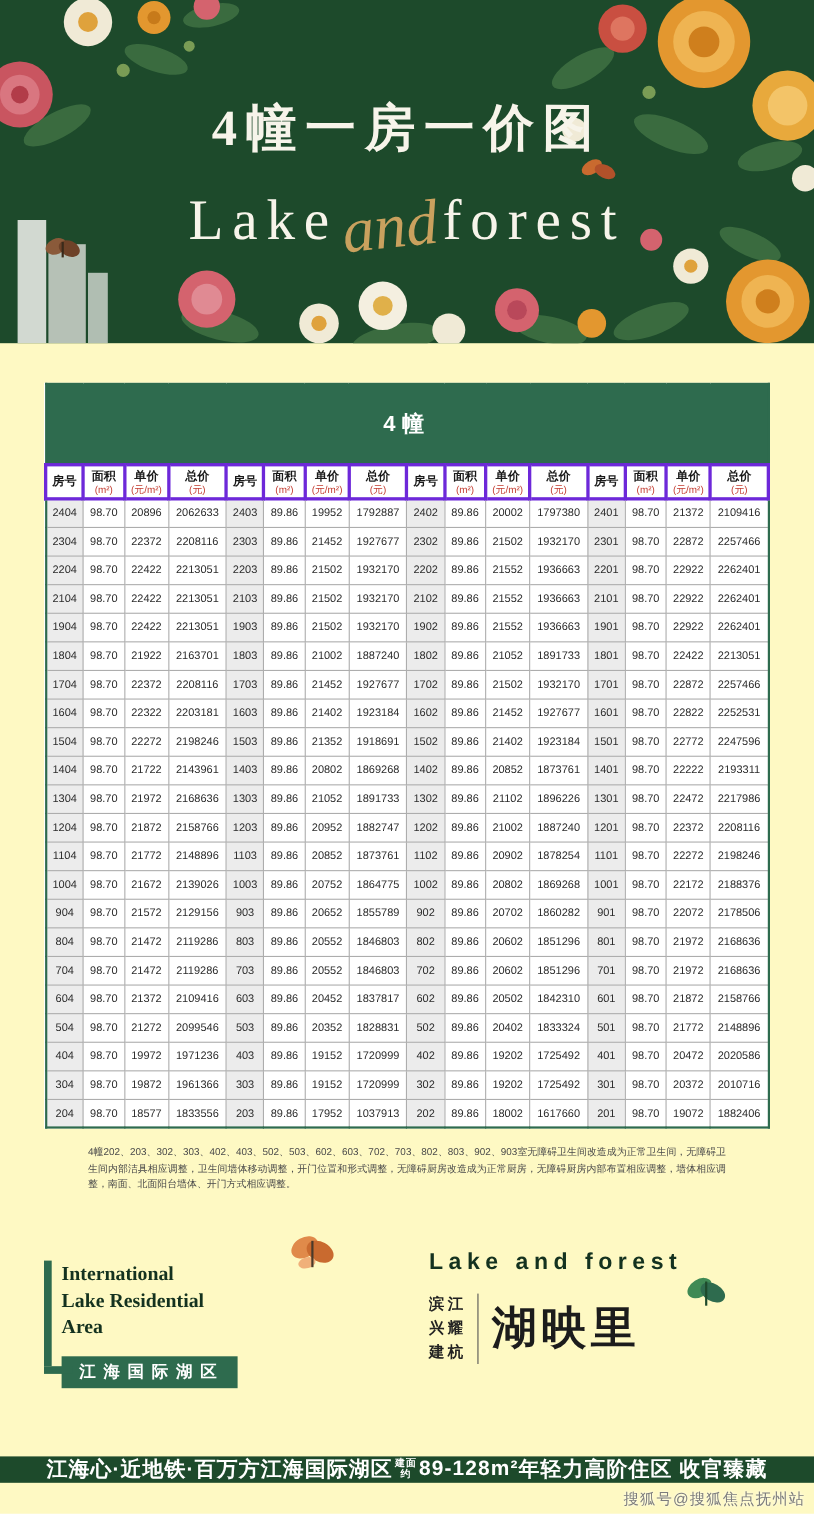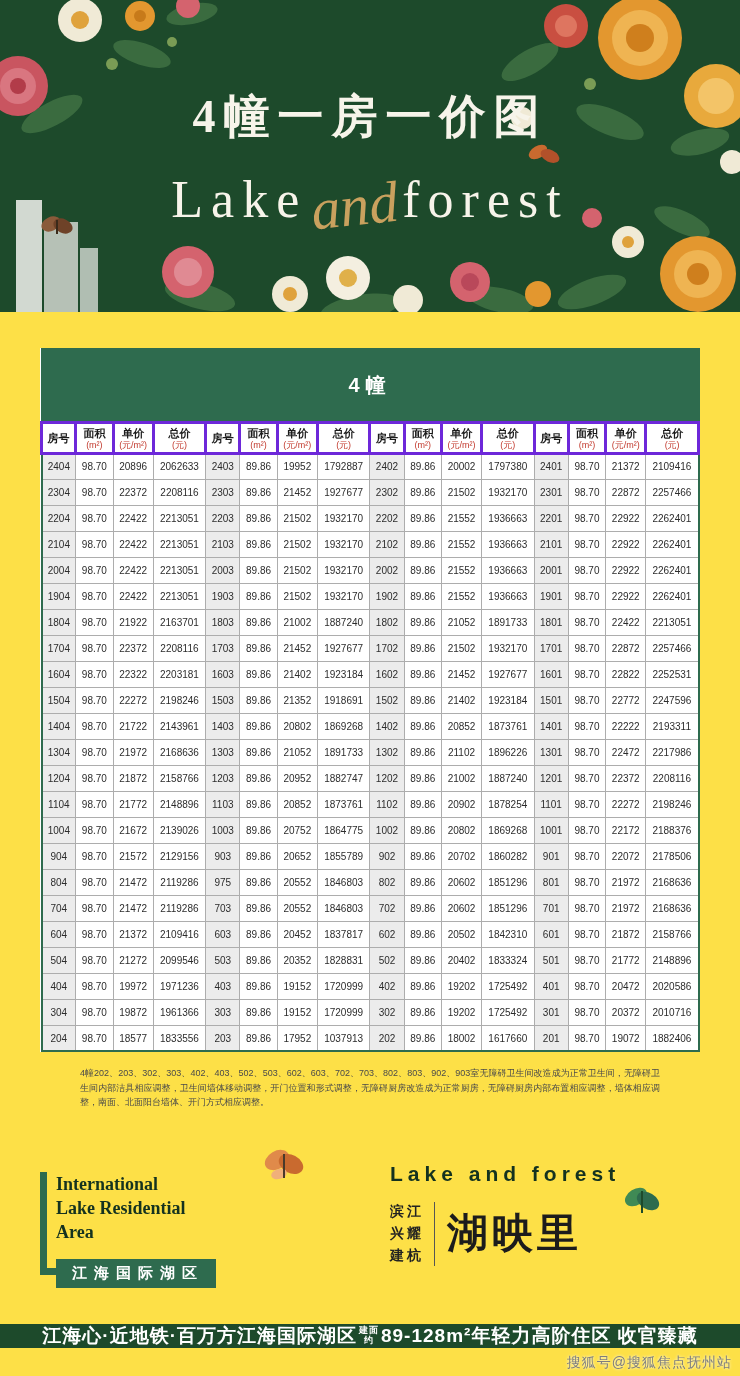--- a/index.html
+++ b/index.html
@@ -1,17 +1,17 @@
 <!DOCTYPE html>
 <html><head>
 <meta charset="utf-8">
 <style>
   * { box-sizing: border-box; margin: 0; padding: 0; }
   body { background:#ffffff; font-family:"Liberation Sans", sans-serif; }
-  .page { position:relative; width:740px; height:1376px; margin:0 auto; background:#fde047; overflow:hidden; }
+  .page { position:relative; width:740px; height:1376px; margin:0 auto; background:#fef9c3; overflow:hidden; }
 
   
   .hero { position:relative; height:312px; background:#1d4a2b; overflow:hidden; }
   .hero-title { position:relative; z-index:3; text-align:center; padding-top:86px;
     font-family:"Liberation Serif", serif; font-weight:bold; font-size:46px; color:#f7f4ea; letter-spacing:8px; }
   .brand { position:relative; z-index:3; text-align:center; margin-top:16px; height:78px; }
   .brand-left, .brand-right { font-family:"Liberation Serif", serif; font-size:52px; color:#f7f4ea; letter-spacing:8px; }
   .brand-script { font-family:"Liberation Serif", serif; font-style:italic; font-size:58px;
     color:#c9a15e; margin:0 4px; position:relative; top:8px; display:inline-block; transform:rotate(-6deg); }
   .fl { position:absolute; z-index:1; }
@@ -275,38 +275,20 @@
             <td class="room">2102</td>
             <td>89.86</td>
             <td>21552</td>
             <td>1936663</td>
             <td class="room">2101</td>
             <td>98.70</td>
             <td>22922</td>
             <td>2262401</td>
           </tr>
           <tr>
-            <td class="room">2004</td>
-            <td>98.70</td>
-            <td>22422</td>
-            <td>2213051</td>
-            <td class="room">2003</td>
-            <td>89.86</td>
-            <td>21502</td>
-            <td>1932170</td>
-            <td class="room">2002</td>
-            <td>89.86</td>
-            <td>21552</td>
-            <td>1936663</td>
-            <td class="room">2001</td>
-            <td>98.70</td>
-            <td>22922</td>
-            <td>2262401</td>
-          </tr>
-          <tr>
             <td class="room">1904</td>
             <td>98.70</td>
             <td>22422</td>
             <td>2213051</td>
             <td class="room">1903</td>
             <td>89.86</td>
             <td>21502</td>
             <td>1932170</td>
             <td class="room">1902</td>
             <td>89.86</td>
@@ -495,21 +477,21 @@
             <td class="room">901</td>
             <td>98.70</td>
             <td>22072</td>
             <td>2178506</td>
           </tr>
           <tr>
             <td class="room">804</td>
             <td>98.70</td>
             <td>21472</td>
             <td>2119286</td>
-            <td class="room">975</td>
+            <td class="room">803</td>
             <td>89.86</td>
             <td>20552</td>
             <td>1846803</td>
             <td class="room">802</td>
             <td>89.86</td>
             <td>20602</td>
             <td>1851296</td>
             <td class="room">801</td>
             <td>98.70</td>
             <td>21972</td>

